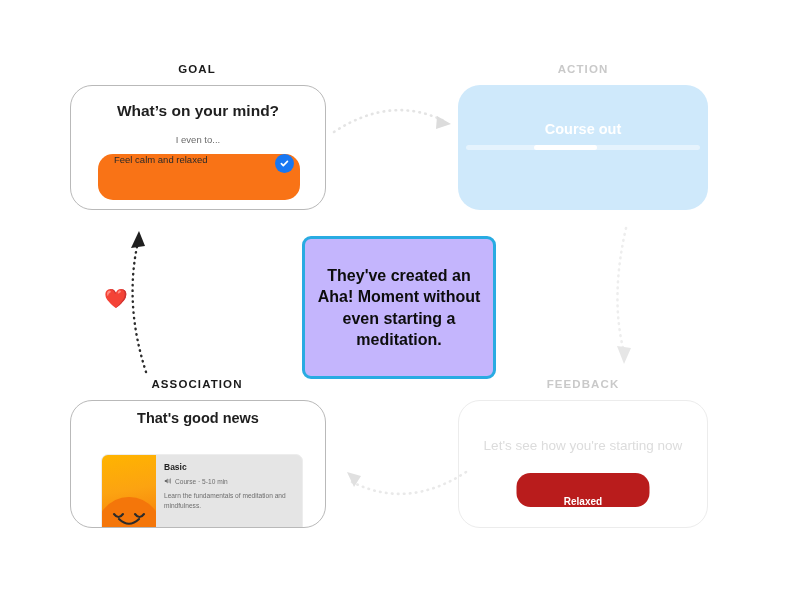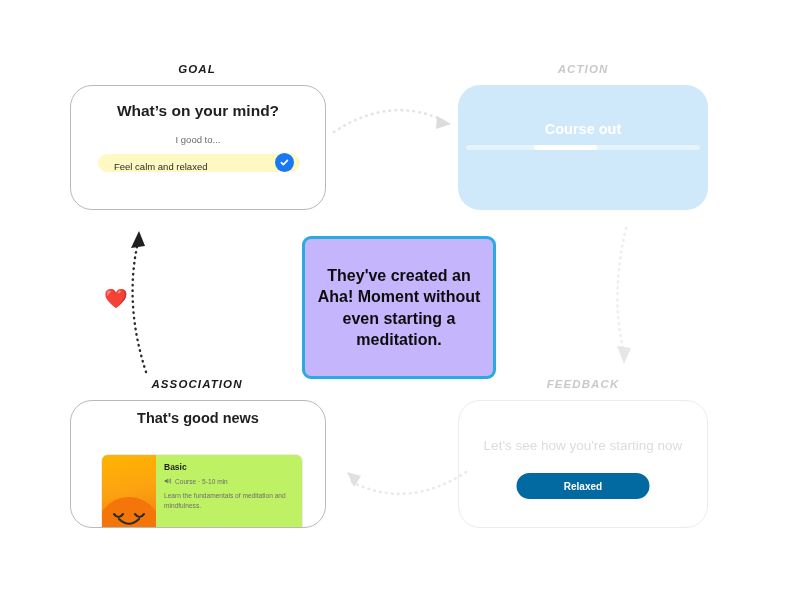--- a/index.html
+++ b/index.html
@@ -23,21 +23,20 @@
   }
 
   
   .sec-label {
     position: absolute;
     font-size: 11.5px;
     font-weight: bold;
     letter-spacing: 1.1px;
     text-align: center;
     white-space: nowrap;
-    font-style: italic;
   }
   .sec-label.active { color: #1a1a1a; }
   .sec-label.faded  { color: #c9c9c9; }
 
   #label-goal        { left: 132px; top: 63px; width: 130px; }
   #label-action      { left: 518px; top: 63px; width: 130px; }
   #label-association { left: 132px; top: 378px; width: 130px; }
   #label-feedback    { left: 518px; top: 378px; width: 130px; }
 
   
@@ -75,25 +74,25 @@
     left: 0; right: 0; top: 48px;
     text-align: center;
     font-size: 9.5px;
     color: #6b6b6b;
   }
   .goal-option {
     position: absolute;
     left: 27px;
     top: 68px;
     width: 202px;
-    height: 18px;
-    background: #fef9c3;
+    height: 46px;
+    background: #f97316;
     border-radius: 15px;
     display: flex;
-    align-items: flex-end;
+    align-items: flex-start;
     justify-content: space-between;
     padding: 0 6px 0 16px;
     box-sizing: border-box;
   }
   .goal-option-label {
     font-size: 9.5px;
     color: #2a2a2a;
     font-weight: 500;
   }
   .check-badge {
@@ -152,21 +151,21 @@
     font-size: 14.5px;
     font-weight: 600;
     color: #1f1f1f;
   }
   .course-card {
     position: absolute;
     left: 30px;
     top: 53px;
     width: 200px;
     height: 78px;
-    background: #bef264;
+    background: #e5e5e5;
     border: 1px solid #ededed;
     border-radius: 7px;
     overflow: hidden;
     display: flex;
   }
   .course-thumb {
     width: 54px;
     height: 100%;
     flex: none;
     position: relative;
@@ -225,25 +224,25 @@
     font-size: 13.5px;
     color: #dcdcdc;
     font-weight: 500;
   }
   .fb-pill {
     position: absolute;
     left: 50%;
     transform: translateX(-50%);
     top: 72px;
     width: 133px;
-    height: 26px;
+    height: 34px;
     border-radius: 14px;
-    background: #0369a1;
-    display: flex;
-    align-items: center;
+    background: #b91c1c;
+    display: flex;
+    align-items: flex-end;
     justify-content: center;
   }
   .fb-pill-label {
     font-size: 10px;
     font-weight: 600;
     color: #ffffff;
   }
 
   
   #callout {
@@ -299,21 +298,21 @@
   <div class="sec-label active" id="label-goal">GOAL</div>
 
   <div class="sec-label faded" id="label-action">ACTION</div>
 
   <div class="sec-label active" id="label-association">ASSOCIATION</div>
 
   <div class="sec-label faded" id="label-feedback">FEEDBACK</div>
 
   <div class="card outline" id="card-goal">
     <div class="goal-title">What’s on your mind?</div>
-    <div class="goal-sub">I good to...</div>
+    <div class="goal-sub">I even to...</div>
     <div class="goal-option">
       <span class="goal-option-label">Feel calm and relaxed</span>
       <span class="check-badge">
         <svg width="11" height="11" viewBox="0 0 12 12" aria-hidden="true">
           <path d="M2.6 6.2 L4.7 8.3 L9.2 3.7" fill="none" stroke="#ffffff" stroke-width="1.8" stroke-linecap="round" stroke-linejoin="round"></path>
         </svg>
       </span>
     </div>
   </div>
 

